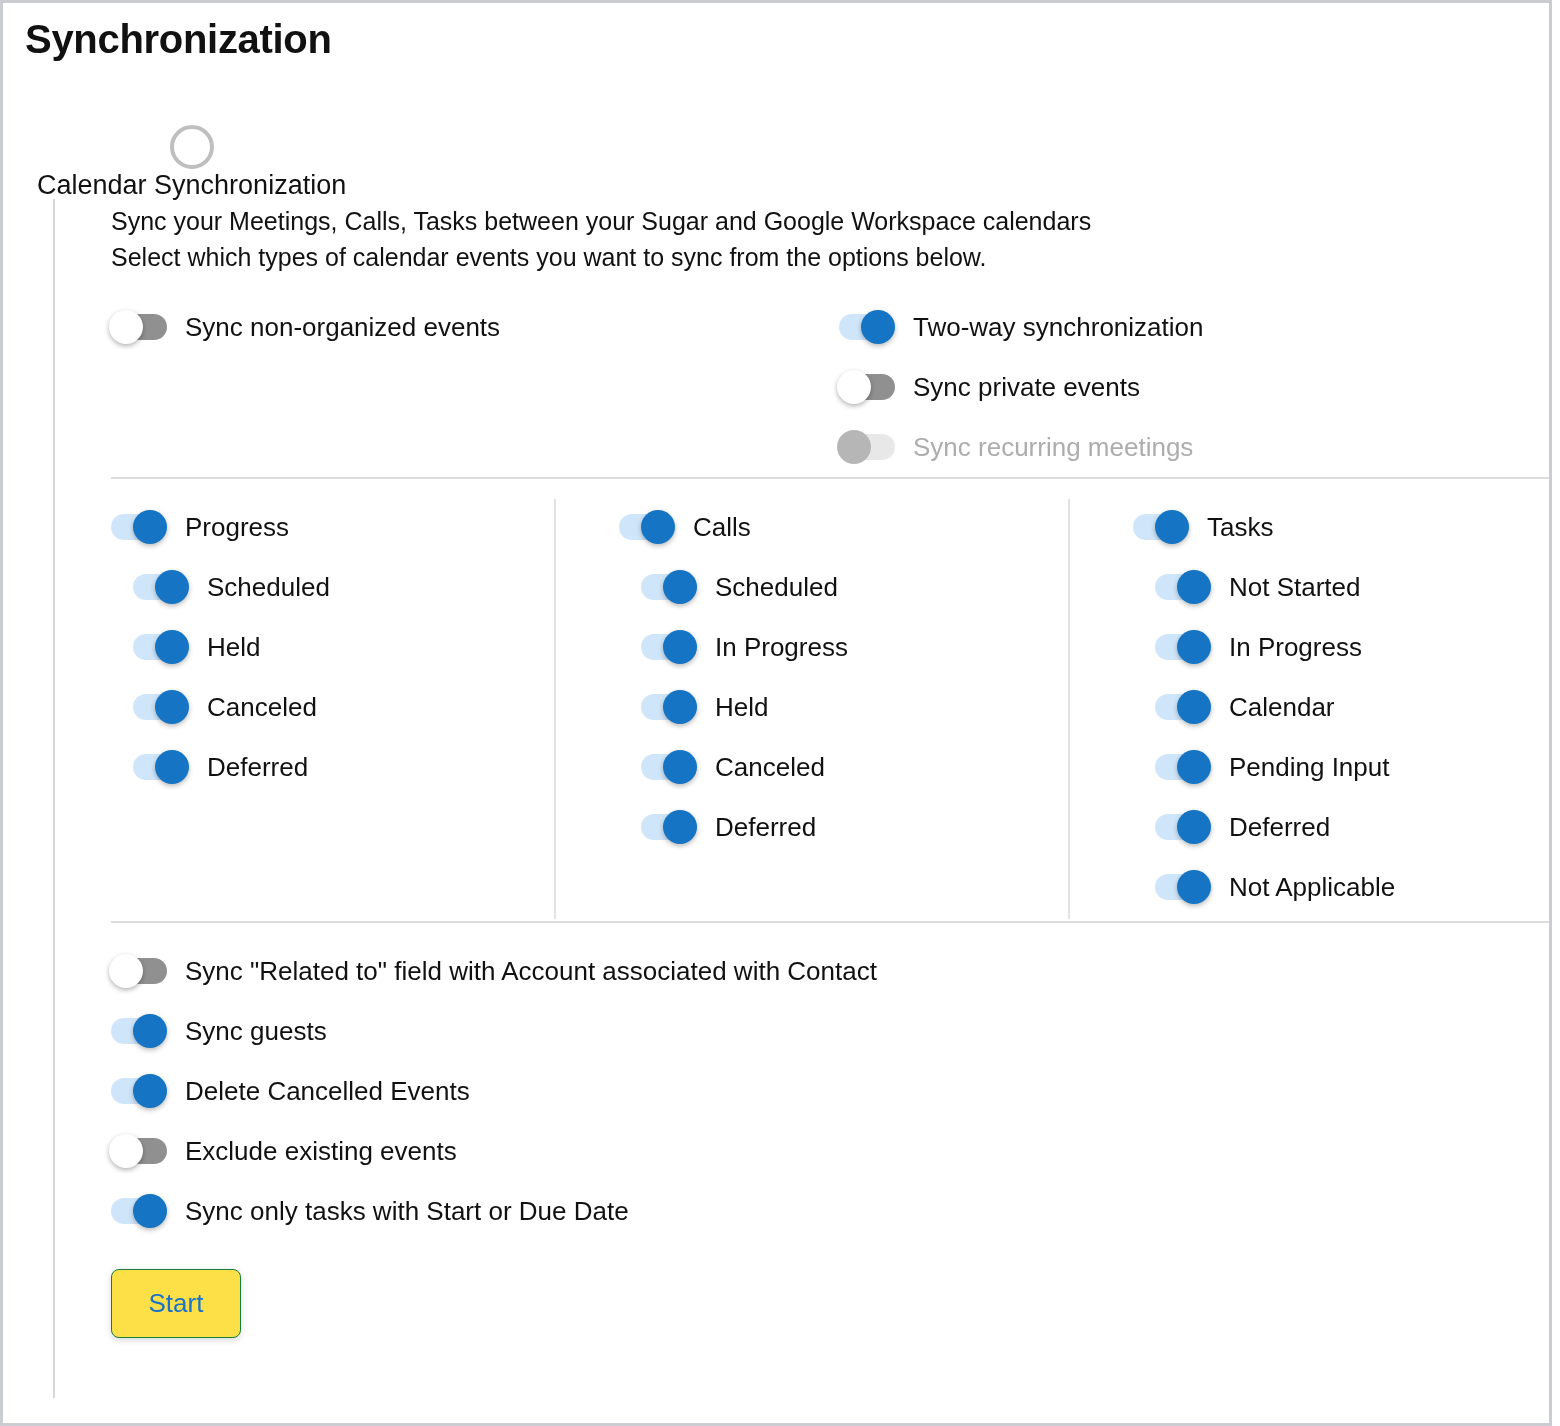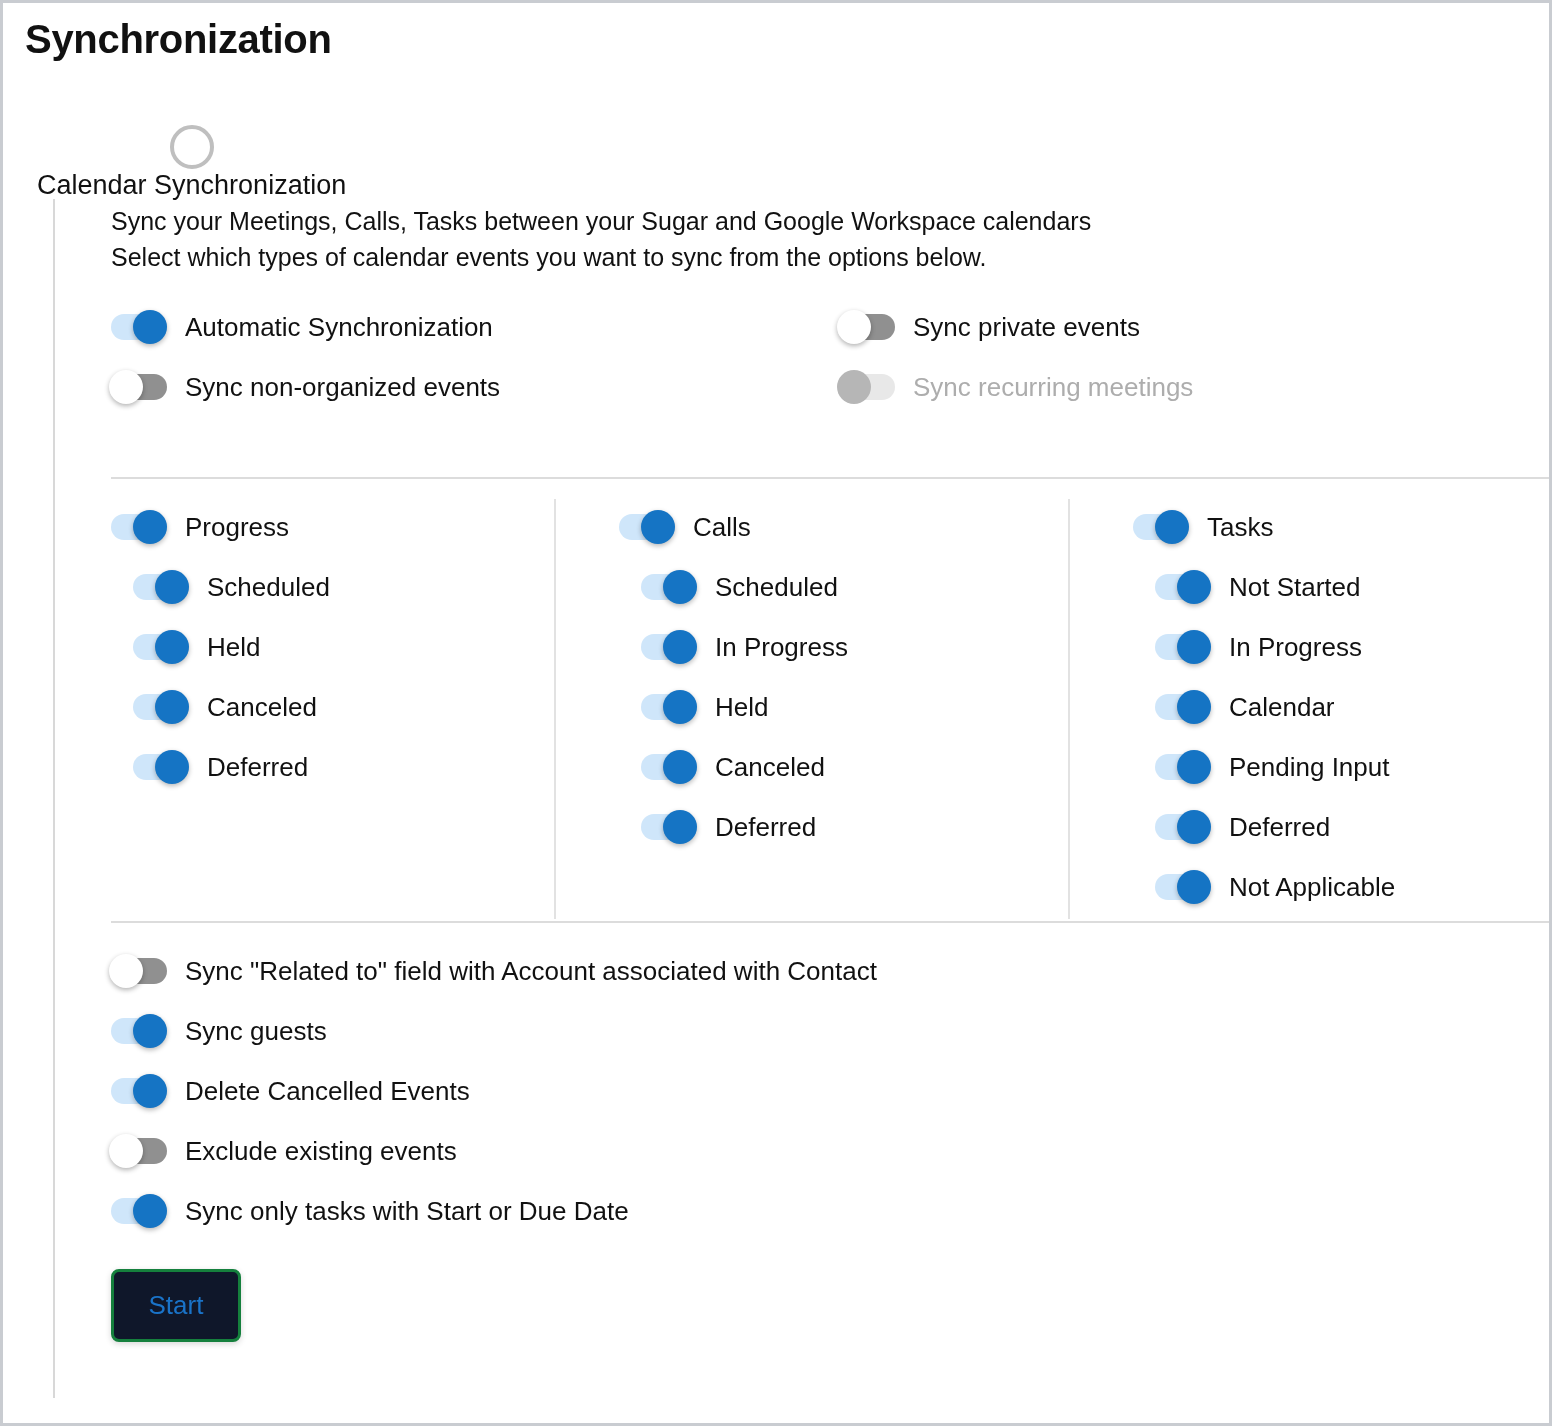--- a/index.html
+++ b/index.html
@@ -180,22 +180,22 @@
 
   
   .bottom-opts { margin-top: 18px; }
 
   
   .start-wrap { margin-top: 28px; }
   .start-btn {
     display: inline-block;
     min-width: 130px;
     padding: 18px 34px;
-    background: #0f172a;
-    border: 3px solid #15803d;
+    background: #fde047;
+    border: 1px solid #15803d;
     border-radius: 8px;
     box-shadow: 0 2px 6px rgba(0,0,0,0.16);
     font-size: 26px;
     color: #1a73c8;
     text-align: center;
     font-family: inherit;
     cursor: pointer;
     box-sizing: border-box;
   }
 </style>
@@ -214,33 +214,33 @@
   <div class="rail"></div>
 
   <div class="body-block">
 
     <div class="desc">Sync your Meetings, Calls, Tasks between your Sugar and Google Workspace calendars</div>
     <div class="desc">Select which types of calendar events you want to sync from the options below.</div>
 
     <div class="top-opts">
       <div class="top-col left" id="top-left">
           <div class="tgl-row">
-            <div class="tgl on">
-              <div class="knob"></div>
-            </div>
-            <span class="tgl-label">Automatic Synchronization</span>
-          </div>
-          <div class="tgl-row">
             <div class="tgl off">
               <div class="knob"></div>
             </div>
             <span class="tgl-label">Sync non-organized events</span>
           </div>
         </div>
       <div class="top-col right" id="top-right">
+          <div class="tgl-row">
+            <div class="tgl on">
+              <div class="knob"></div>
+            </div>
+            <span class="tgl-label">Two-way synchronization</span>
+          </div>
           <div class="tgl-row">
             <div class="tgl off">
               <div class="knob"></div>
             </div>
             <span class="tgl-label">Sync private events</span>
           </div>
           <div class="tgl-row is-disabled">
             <div class="tgl disabled">
               <div class="knob"></div>
             </div>

